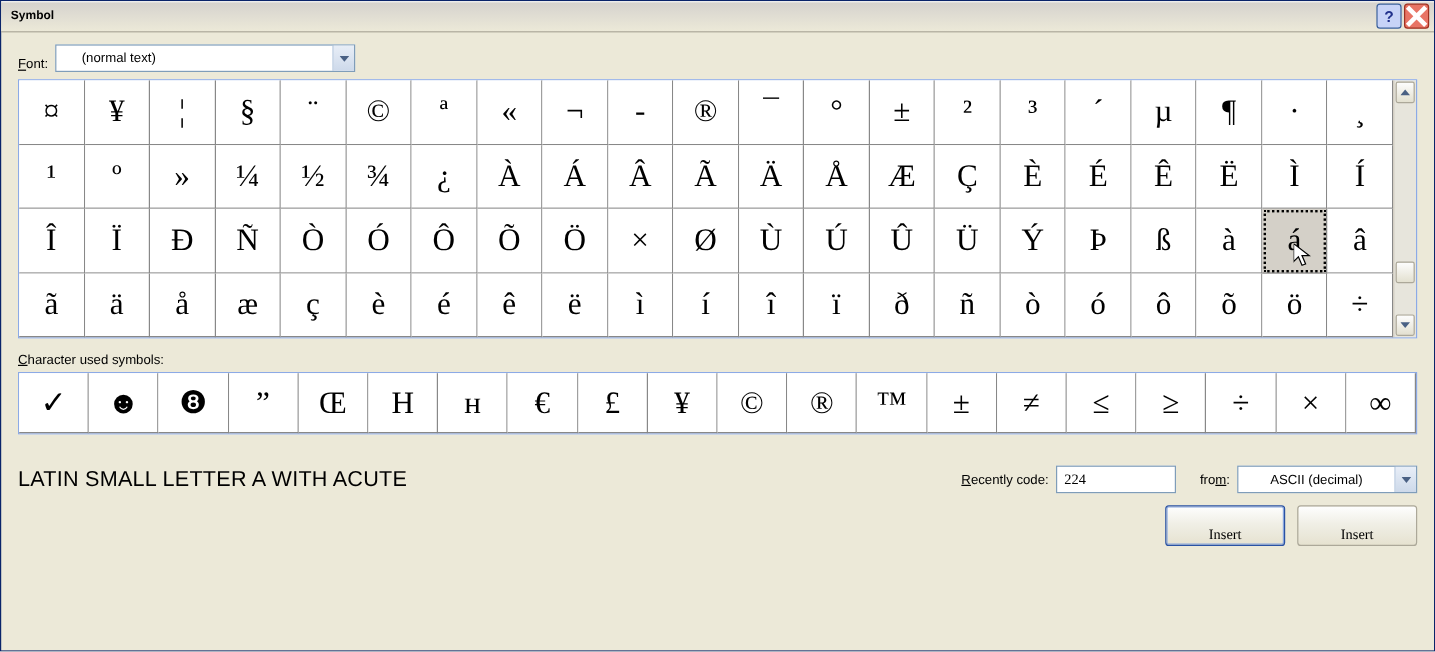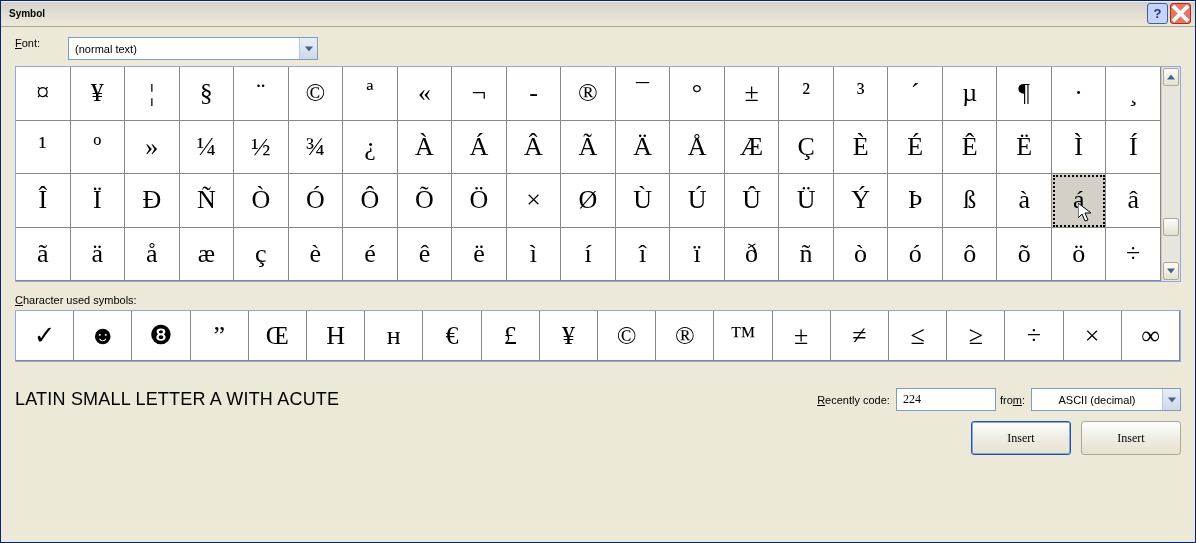--- a/index.html
+++ b/index.html
@@ -35,31 +35,31 @@
     font-weight: bold;
     font-family: Arial;
   }
   .help-btn { background: #c7d3f7; border: 1px solid #3b619c; color: #21318c; }
   .close-btn { background: #e87465; border: 1px solid #a03020; color: #fff; }
   .body {
     flex: 1;
     padding: 10px 14px 12px 14px;
     display: flex; flex-direction: column;
   }
-  .row { display: flex; align-items: flex-start; gap: 22px; }
+  .row { display: flex; align-items: flex-end; }
   .font-row { margin-bottom: 6px; }
   .font-row label { margin-right: 6px; }
   .underline-first::first-letter { text-decoration: underline; }
   .combo {
     display: inline-flex; align-items: center;
     background: #fff;
     border: 1px solid #7f9db9;
     height: 23px;
   }
-  .combo .combo-text { padding: 0 6px; min-width: 230px; }
+  .combo .combo-text { padding: 0 21px; min-width: 230px; }
   .combo .combo-btn {
     width: 18px; height: 21px;
     border-left: 1px solid #b5c7de;
     background: linear-gradient(#e8eef7, #cdd9ea);
     display: flex; align-items: center; justify-content: center;
   }
   .combo .combo-btn svg { width:8px; height:6px; }
 
   .grid-wrap {
     display: flex;
@@ -124,34 +124,34 @@
   .desc-row {
     display: flex; align-items: center;
     margin-top: 26px;
   }
   .char-name { flex: 1; font-size: 18px; letter-spacing:0.2px;}
   .cc-label { margin-right:6px; }
   .cc-input {
     border: 1px solid #7f9db9; background:#fff; height:23px;
     padding: 0 6px; width: 100px; font-family: Tahoma; font-size:12px;
   }
-  .from-label { margin: 0 6px 0 4px;}
+  .from-label { margin: 0 6px 0 20px;}
   .from-combo .combo-text { min-width: 130px; text-align: center; }
 
   .btn-row {
     display: flex; justify-content: flex-end; gap: 10px;
     margin-top: 10px;
   }
   .btn {
-    height: 34px; min-width: 100px;
+    height: 14px; min-width: 100px;
     background: linear-gradient(#fefefe, #f0efe6 45%, #e6e2d0);
     border: 1px solid #aca899;
     border-radius: 3px;
     font-family: Tahoma; font-size: 12px;
-    padding: 0 12px;
+    padding: 16px 12px;
     cursor: pointer;
   }
   .btn.default { border: 1px solid #2a52a3; box-shadow: 0 0 0 1px #88a6de inset; }
   .cursor {
     position:absolute;
     pointer-events:none;
   }
 </style>
 </head>
 <body>

